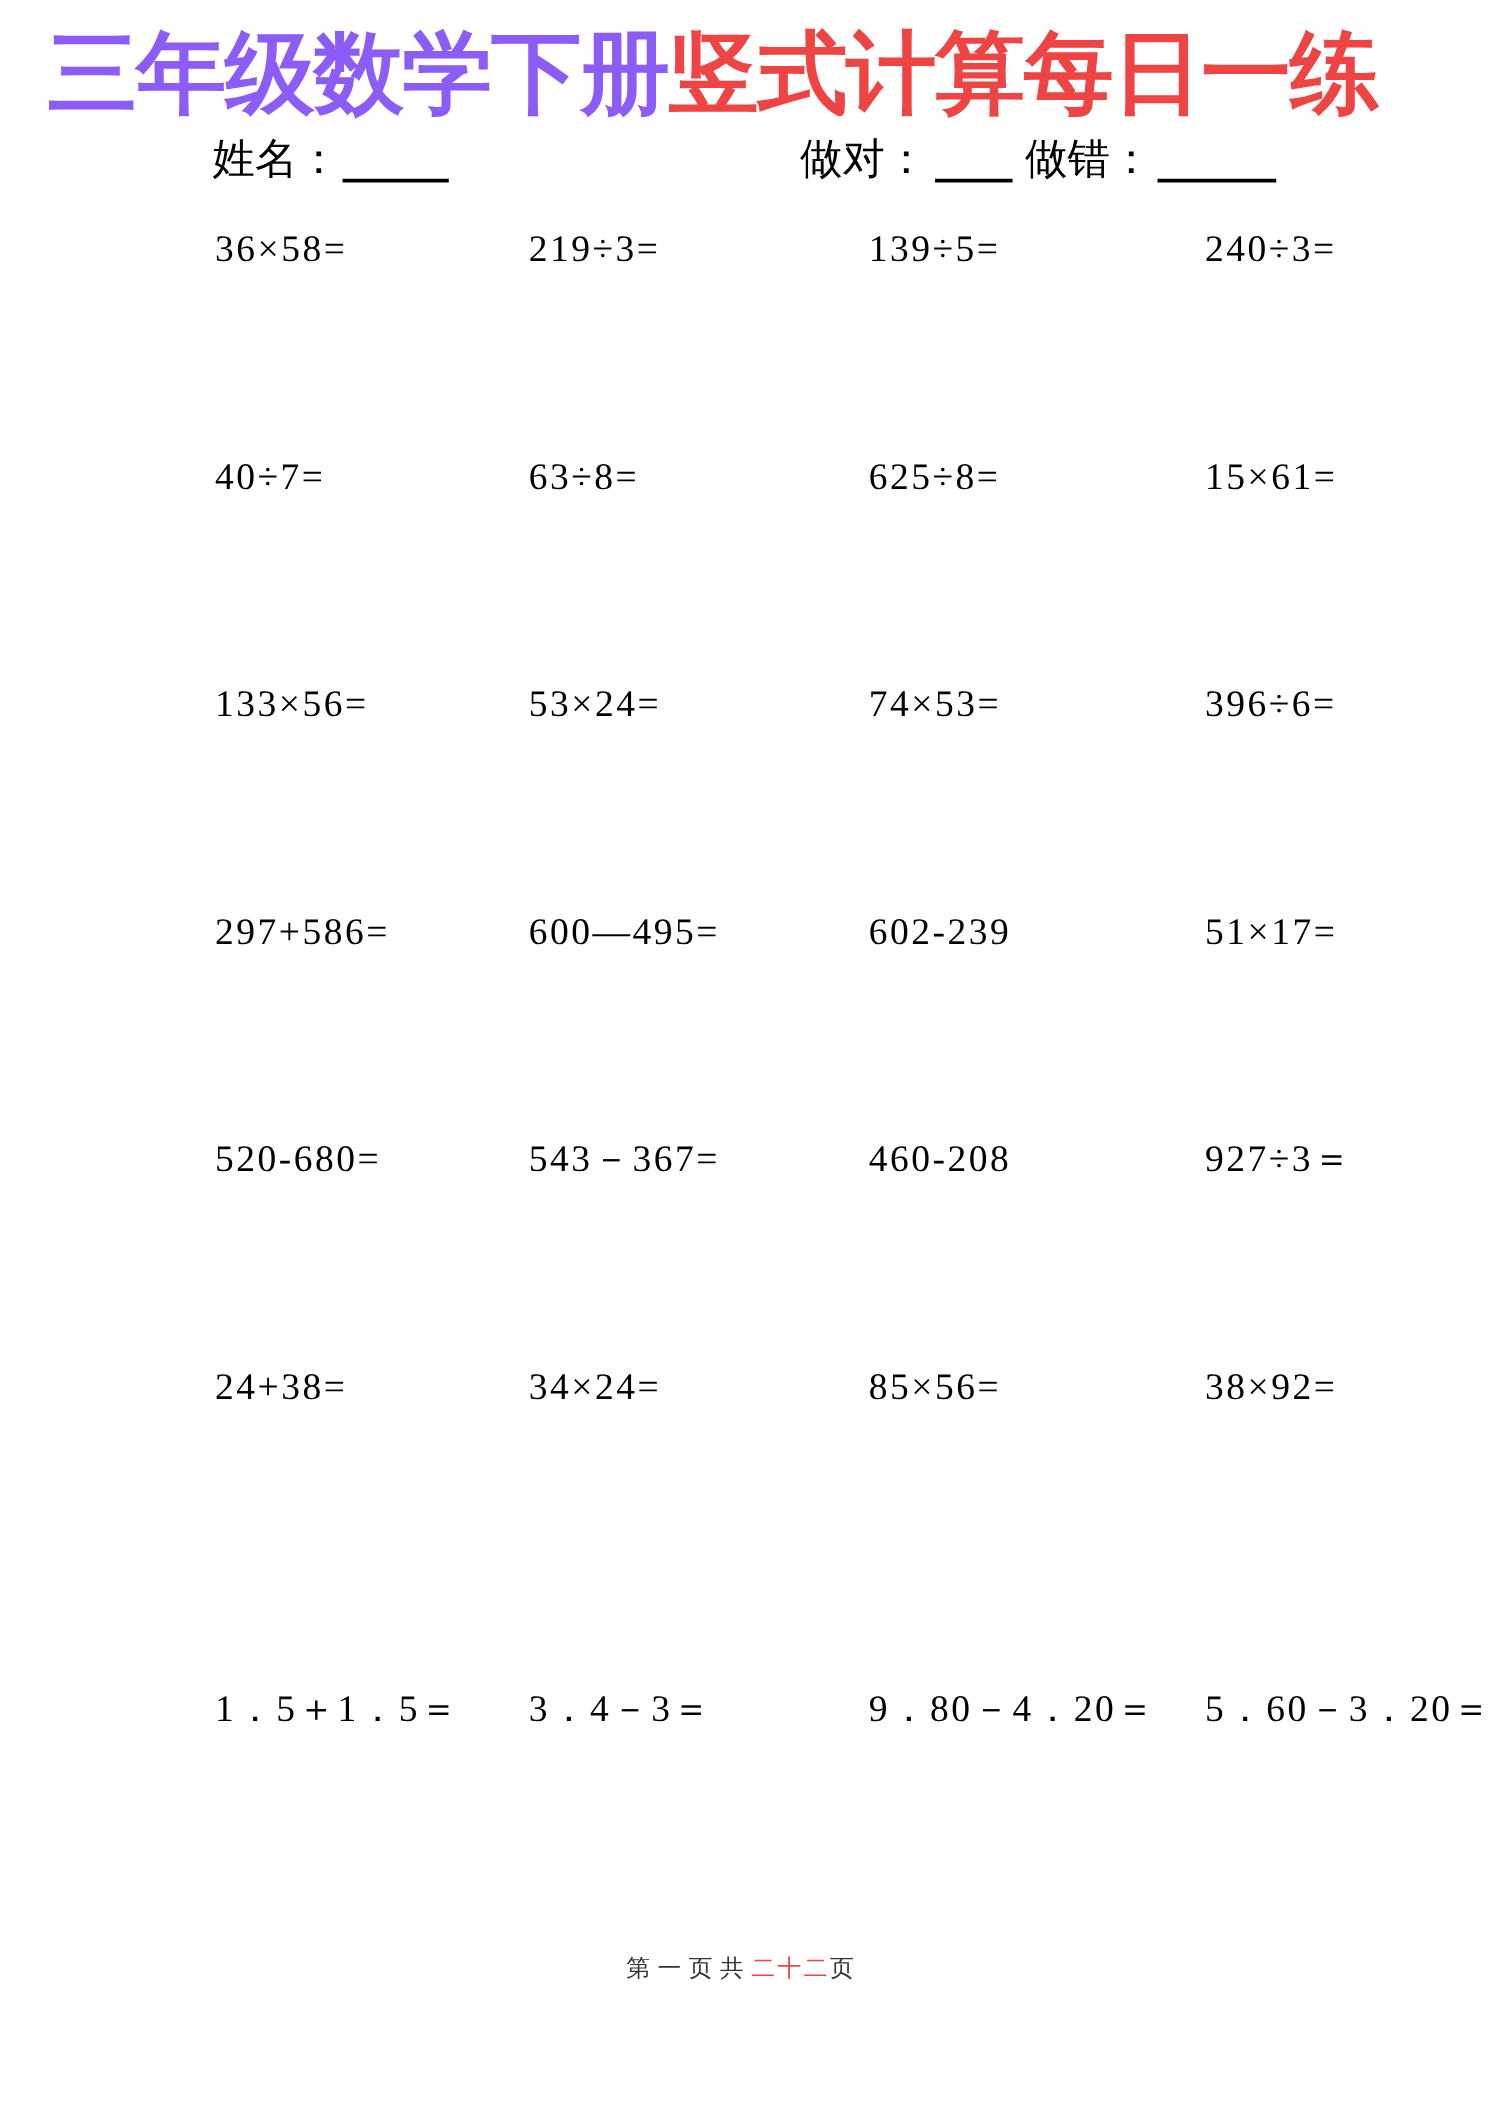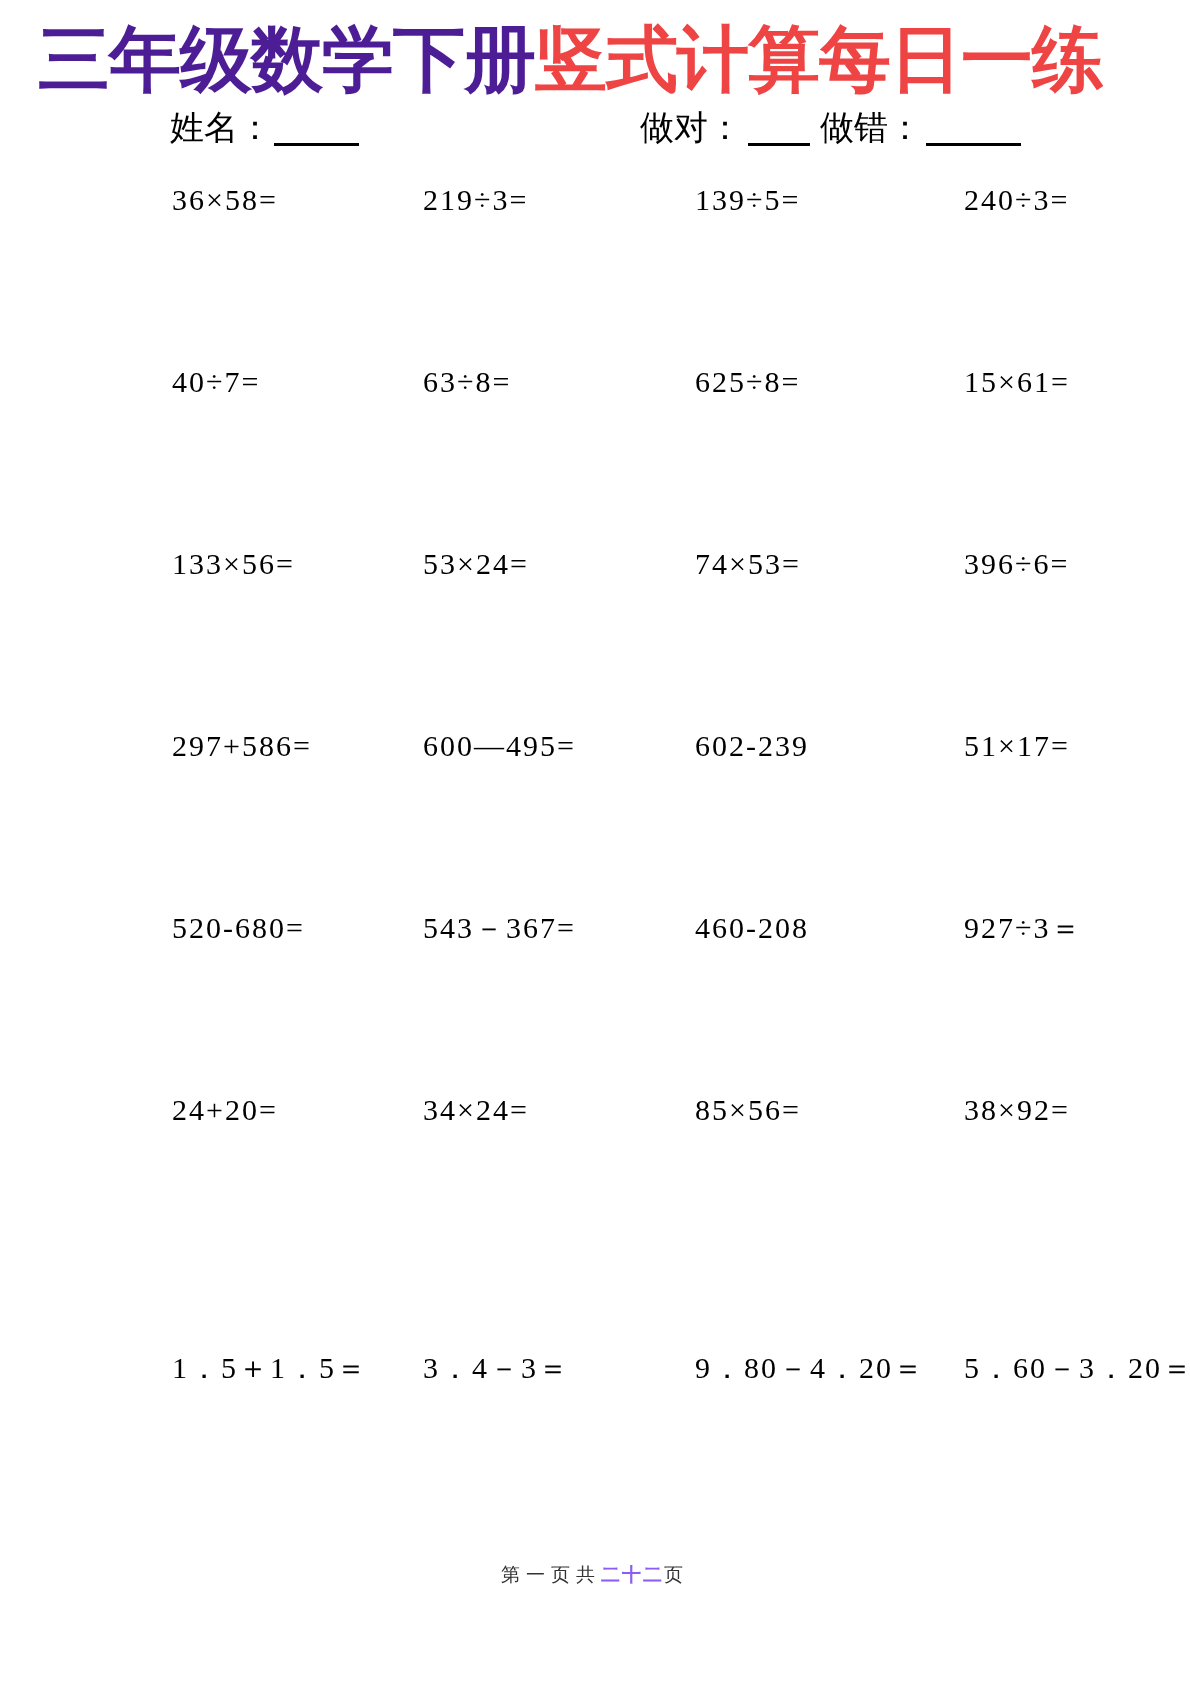--- a/index.html
+++ b/index.html
@@ -17,21 +17,21 @@
     position:absolute;
     top:22px;
     left:38px;
     font-family:"Liberation Sans","DejaVu Sans",sans-serif;
     font-weight:900;
     font-size:72px;
     line-height:1.05;
     letter-spacing:-1px;
     white-space:nowrap;
   }
-  .title .t-black{color:#4c1d95;}
+  .title .t-black{color:#8b5cf6;}
   .title .t-red{color:#ef4444;}
   
   .meta{
     position:absolute;
     top:108px;
     left:170px;
     display:flex;
     align-items:flex-start;
     font-size:34px;
     line-height:1.2;
@@ -72,22 +72,22 @@
     left:0;
     width:100%;
     text-align:center;
     font-size:19px;
     color:#333;
     white-space:nowrap;
   }
   .footer .pg{letter-spacing:6px;}
   .footer .pg-bold{
     font-family:"Liberation Sans","DejaVu Sans",sans-serif;
-    font-weight:700;
-    color:#8b5cf6;
+    font-weight:400;
+    color:#ef4444;
     letter-spacing:2px;
   }
 </style>
 </head>
 <body>
 
 <div class="sheet">
 
   <div class="title">
     <span class="t-black">三年级数学下册</span><span class="t-red">竖式计算每日一练</span>
@@ -121,21 +121,21 @@
     <div class="cell">297+586=</div>
     <div class="cell">600—495=</div>
     <div class="cell">602-239</div>
     <div class="cell">51×17=</div>
 
     <div class="cell">520-680=</div>
     <div class="cell">543－367=</div>
     <div class="cell">460-208</div>
     <div class="cell">927÷3＝</div>
 
-    <div class="cell">24+20=</div>
+    <div class="cell">24+38=</div>
     <div class="cell">34×24=</div>
     <div class="cell">85×56=</div>
     <div class="cell">38×92=</div>
   </div>
 
   <div class="grid decimals">
     <div class="cell">1．5＋1．5＝</div>
     <div class="cell">3．4－3＝</div>
     <div class="cell">9．80－4．20＝</div>
     <div class="cell">5．60－3．20＝</div>

